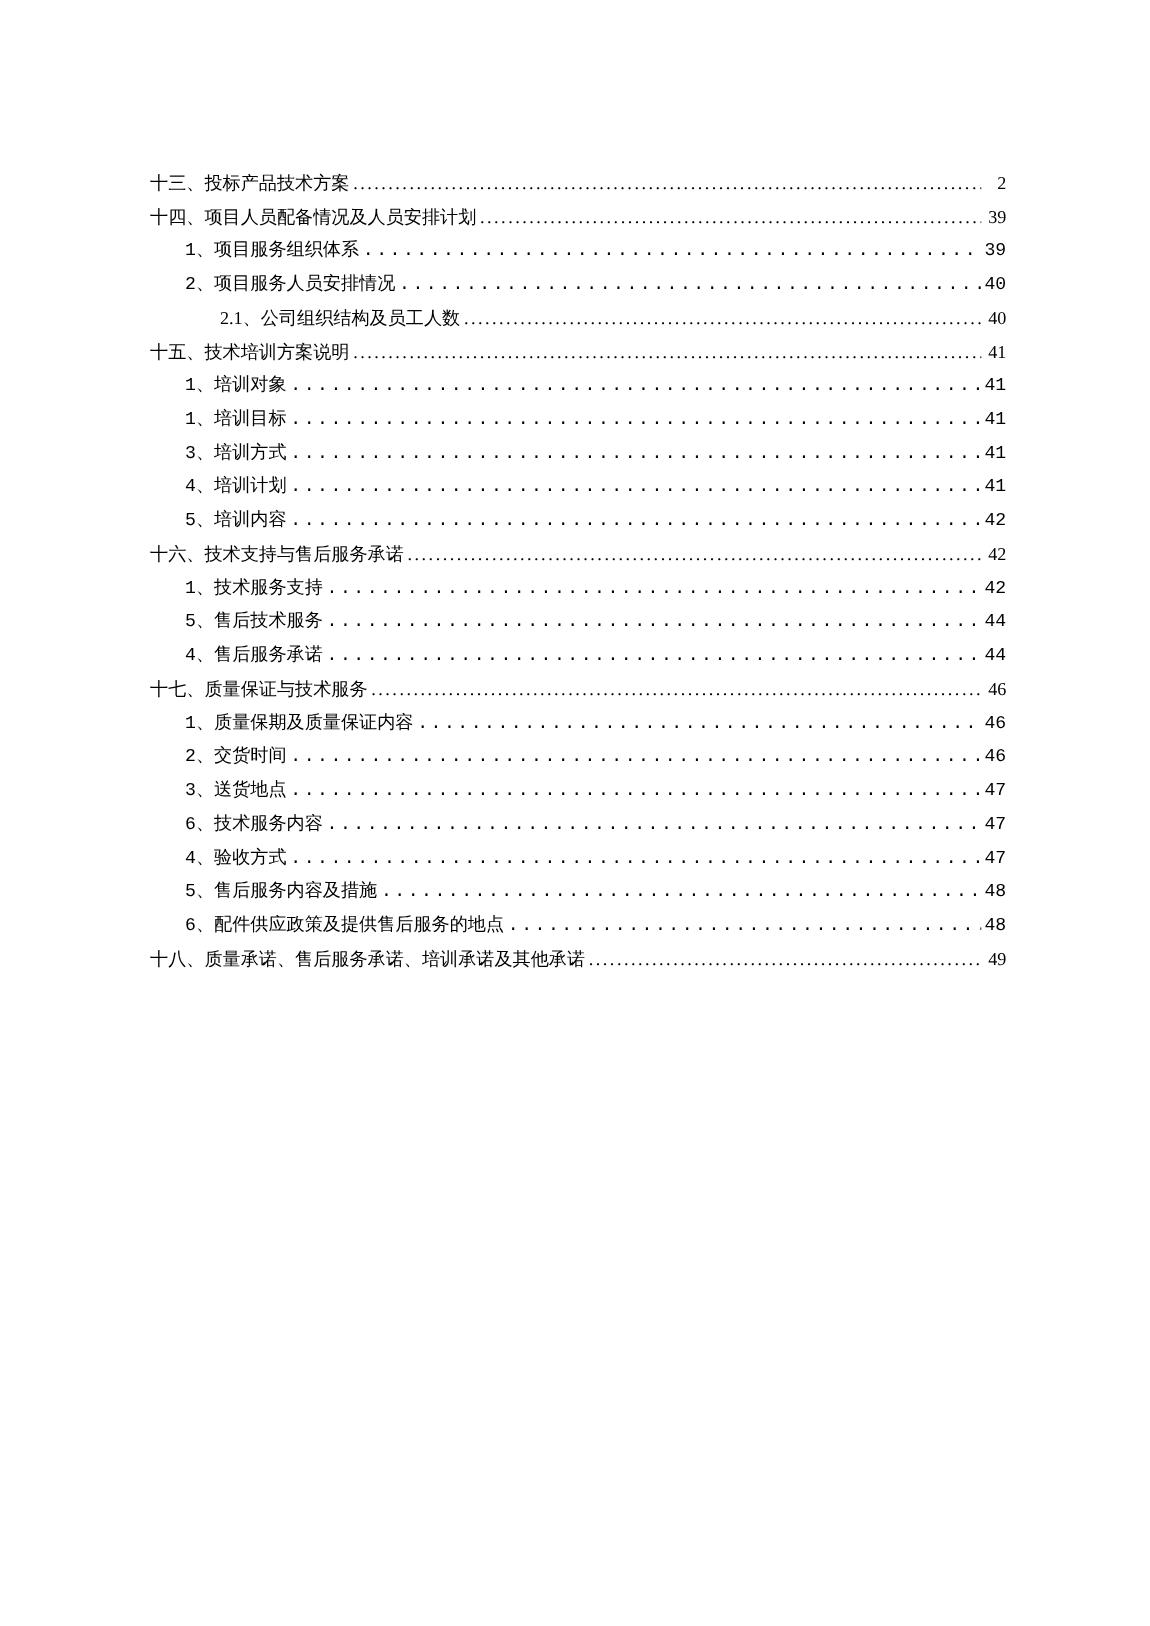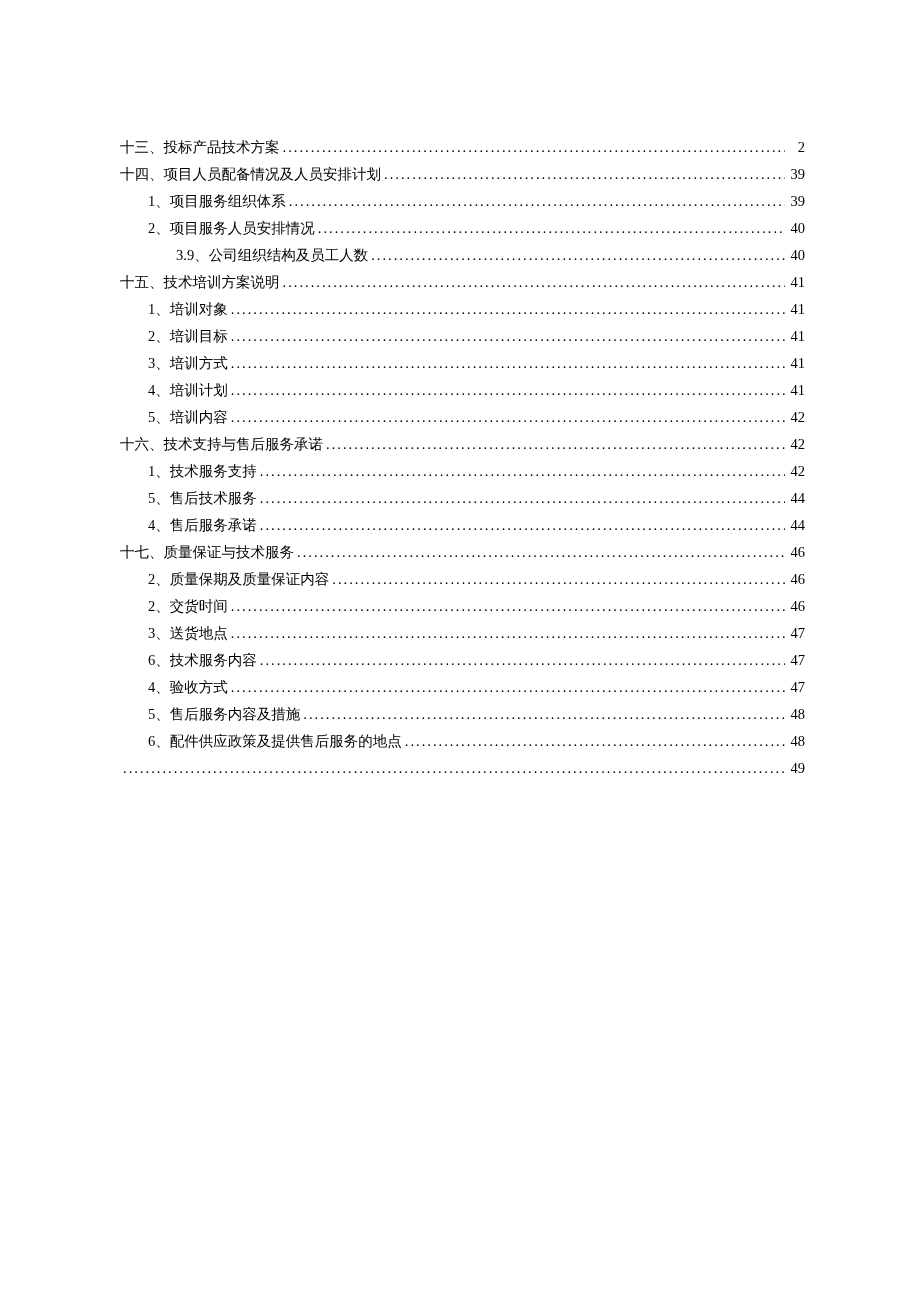--- a/index.html
+++ b/index.html
@@ -13,21 +13,21 @@
       padding: 140px 115px 0 120px;
       line-height: 1.0;
     }
     .toc-line {
       display: flex;
       align-items: flex-start;
       white-space: nowrap;
       margin-bottom: 12.5px;
     }
     .indent-0 { padding-left: 0; }
-    .indent-1 { padding-left: 28px; }
+    .indent-1 { padding-left: 28px; font-family: Liberation Mono, monospace; }
     .indent-2 { padding-left: 56px; }
     .toc-title {
       flex: 0 0 auto;
     }
     .toc-dots {
       flex: 1 1 auto;
       overflow: hidden;
       letter-spacing: 2px;
       color: #000;
       padding: 0 3px;
@@ -59,36 +59,36 @@
       <span class="toc-title">1、项目服务组织体系</span>
       <span class="toc-dots"></span>
       <span class="toc-page">39</span>
     </div>
     <div class="toc-line indent-1">
       <span class="toc-title">2、项目服务人员安排情况</span>
       <span class="toc-dots"></span>
       <span class="toc-page">40</span>
     </div>
     <div class="toc-line indent-2">
-      <span class="toc-title">3.9、公司组织结构及员工人数</span>
+      <span class="toc-title">2.1、公司组织结构及员工人数</span>
       <span class="toc-dots"></span>
       <span class="toc-page">40</span>
     </div>
     <div class="toc-line indent-0">
       <span class="toc-title">十五、技术培训方案说明</span>
       <span class="toc-dots"></span>
       <span class="toc-page">41</span>
     </div>
     <div class="toc-line indent-1">
       <span class="toc-title">1、培训对象</span>
       <span class="toc-dots"></span>
       <span class="toc-page">41</span>
     </div>
     <div class="toc-line indent-1">
-      <span class="toc-title">2、培训目标</span>
+      <span class="toc-title">1、培训目标</span>
       <span class="toc-dots"></span>
       <span class="toc-page">41</span>
     </div>
     <div class="toc-line indent-1">
       <span class="toc-title">3、培训方式</span>
       <span class="toc-dots"></span>
       <span class="toc-page">41</span>
     </div>
     <div class="toc-line indent-1">
       <span class="toc-title">4、培训计划</span>
@@ -119,21 +119,21 @@
       <span class="toc-title">4、售后服务承诺</span>
       <span class="toc-dots"></span>
       <span class="toc-page">44</span>
     </div>
     <div class="toc-line indent-0">
       <span class="toc-title">十七、质量保证与技术服务</span>
       <span class="toc-dots"></span>
       <span class="toc-page">46</span>
     </div>
     <div class="toc-line indent-1">
-      <span class="toc-title">2、质量保期及质量保证内容</span>
+      <span class="toc-title">1、质量保期及质量保证内容</span>
       <span class="toc-dots"></span>
       <span class="toc-page">46</span>
     </div>
     <div class="toc-line indent-1">
       <span class="toc-title">2、交货时间</span>
       <span class="toc-dots"></span>
       <span class="toc-page">46</span>
     </div>
     <div class="toc-line indent-1">
       <span class="toc-title">3、送货地点</span>
@@ -154,16 +154,17 @@
       <span class="toc-title">5、售后服务内容及措施</span>
       <span class="toc-dots"></span>
       <span class="toc-page">48</span>
     </div>
     <div class="toc-line indent-1">
       <span class="toc-title">6、配件供应政策及提供售后服务的地点</span>
       <span class="toc-dots"></span>
       <span class="toc-page">48</span>
     </div>
     <div class="toc-line indent-0">
+      <span class="toc-title">十八、质量承诺、售后服务承诺、培训承诺及其他承诺</span>
       <span class="toc-dots"></span>
       <span class="toc-page">49</span>
     </div>
   </div>
 
 </body></html>

